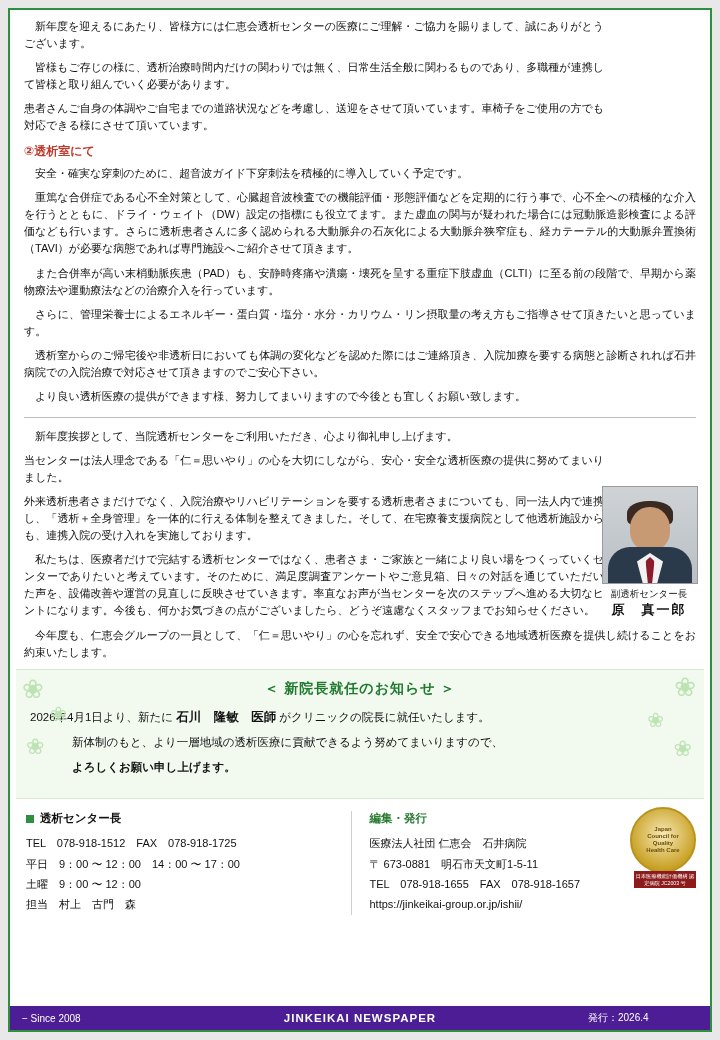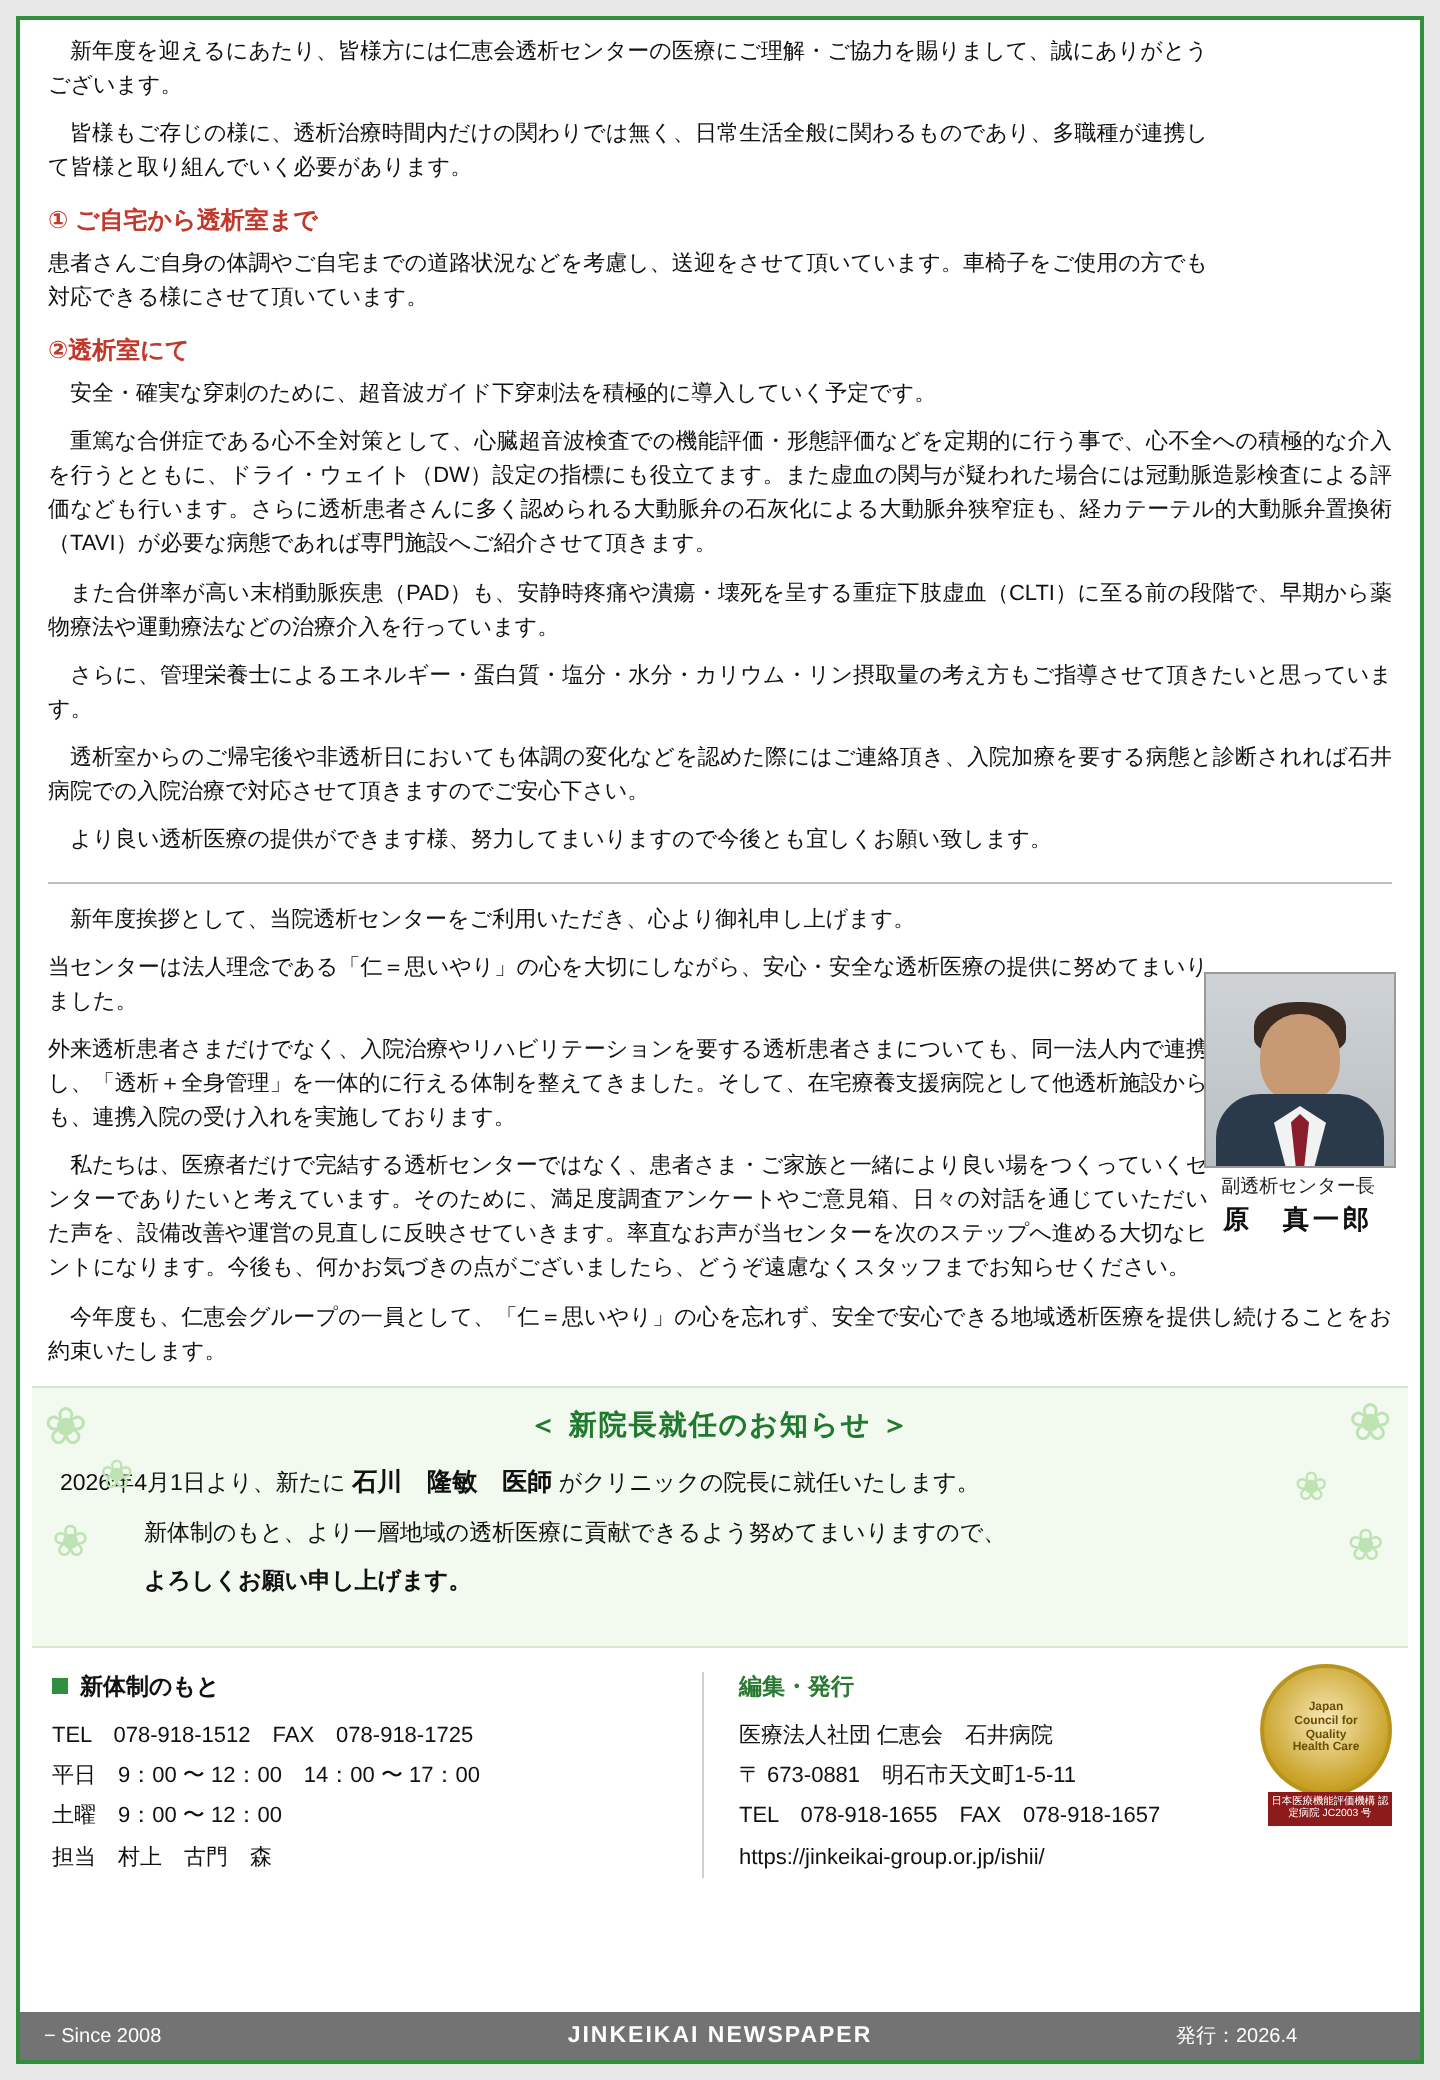--- a/index.html
+++ b/index.html
@@ -130,21 +130,21 @@
     font-size:6px;line-height:1.15;text-align:center;font-weight:bold;
   }
   .seal-sub{
     position:absolute;right:14px;top:72px;width:62px;
     background:#8d1b1b;color:#fff;font-size:5.2px;text-align:center;
     padding:2px 0;line-height:1.25;
   }
   
   .bar{
     position:absolute;left:0;bottom:0;width:100%;height:24px;
-    background:#737373;color:#fff;display:flex;align-items:center;
+    background:#4c1d95;color:#fff;display:flex;align-items:center;
     font-size:11px;box-sizing:border-box;padding:0 12px;
   }
   .bar .c{flex:1;text-align:center;font-weight:bold;letter-spacing:1px;font-size:11.5px;}
   .bar .l,.bar .r{width:110px;font-size:10px;}
   .bar .r{text-align:left;}
 </style>
 </head>
 <body>
 
 <div class="page">
@@ -152,21 +152,20 @@
 
   <div class="body">
 
 
     <div style="width:580px;">
       <p class="indent">新年度を迎えるにあたり、皆様方には仁恵会透析センターの医療にご理解・ご協力を賜りまして、誠にありがとうございます。</p>
       <p class="indent">皆様もご存じの様に、透析治療時間内だけの関わりでは無く、日常生活全般に関わるものであり、多職種が連携して皆様と取り組んでいく必要があります。</p>
     </div>
 
     <div style="width:580px;">
-      <div class="sec">① ご自宅から透析室まで</div>
       <p>患者さんご自身の体調やご自宅までの道路状況などを考慮し、送迎をさせて頂いています。車椅子をご使用の方でも対応できる様にさせて頂いています。</p>
     </div>
 
     <div class="sec">②透析室にて</div>
     <p class="indent">安全・確実な穿刺のために、超音波ガイド下穿刺法を積極的に導入していく予定です。</p>
     <p class="indent">重篤な合併症である心不全対策として、心臓超音波検査での機能評価・形態評価などを定期的に行う事で、心不全への積極的な介入を行うとともに、ドライ・ウェイト（DW）設定の指標にも役立てます。また虚血の関与が疑われた場合には冠動脈造影検査による評価なども行います。さらに透析患者さんに多く認められる大動脈弁の石灰化による大動脈弁狭窄症も、経カテーテル的大動脈弁置換術（TAVI）が必要な病態であれば専門施設へご紹介させて頂きます。</p>
     <p class="indent">また合併率が高い末梢動脈疾患（PAD）も、安静時疼痛や潰瘍・壊死を呈する重症下肢虚血（CLTI）に至る前の段階で、早期から薬物療法や運動療法などの治療介入を行っています。</p>
     <p class="indent">さらに、管理栄養士によるエネルギー・蛋白質・塩分・水分・カリウム・リン摂取量の考え方もご指導させて頂きたいと思っています。</p>
 
     <p class="indent">透析室からのご帰宅後や非透析日においても体調の変化などを認めた際にはご連絡頂き、入院加療を要する病態と診断されれば石井病院での入院治療で対応させて頂きますのでご安心下さい。</p>
@@ -208,21 +207,21 @@
       <span>2026年4月1日より、新たに </span><span class="nm">石川　隆敏　医師</span><span> がクリニックの院長に就任いたします。</span>
     </div>
     <div class="announce-line" style="padding-left:42px;">新体制のもと、より一層地域の透析医療に貢献できるよう努めてまいりますので、</div>
     <div class="announce-line" style="padding-left:42px;font-weight:bold;">よろしくお願い申し上げます。</div>
   </div>
 
   <div class="foot">
     <div class="foot-col">
       <div class="foot-head">
         <span class="sq"></span>
-        <span>新体制のもと</span>
+        <span>透析センター長</span>
       </div>
       <div class="foot-line">TEL　078-918-1512　FAX　078-918-1725</div>
       <div class="foot-line">平日　9：00 〜 12：00　14：00 〜 17：00</div>
       <div class="foot-line">土曜　9：00 〜 12：00</div>
       <div class="foot-line">担当　村上　古門　森</div>
     </div>
     <div class="foot-col right">
       <div class="foot-head green">編集・発行</div>
       <div class="foot-line">医療法人社団 仁恵会　石井病院</div>
       <div class="foot-line">〒 673-0881　明石市天文町1-5-11</div>

